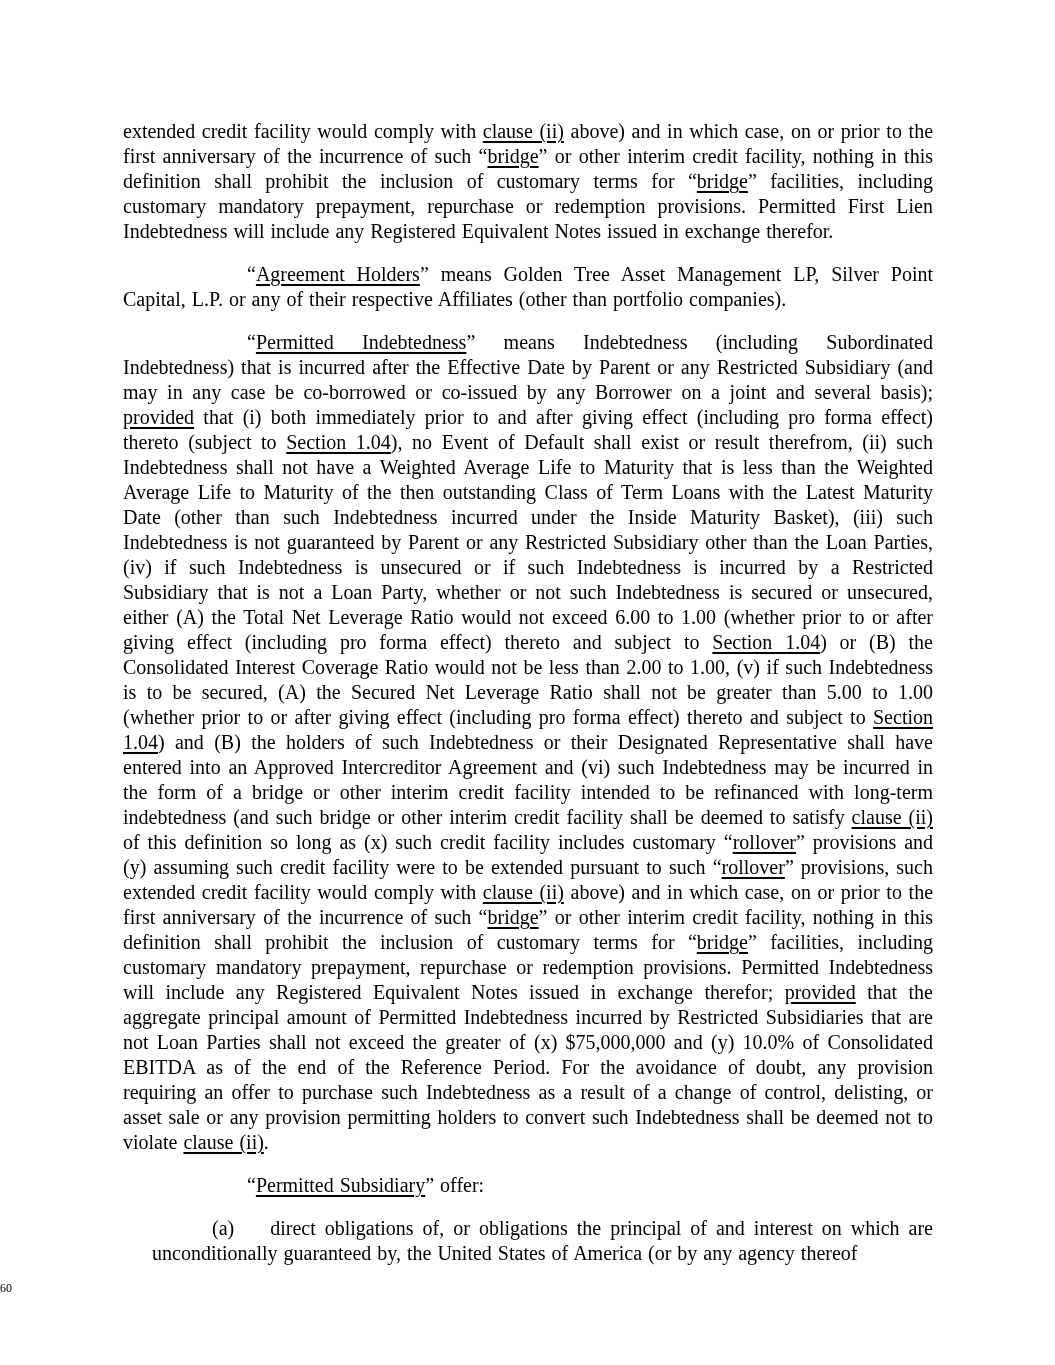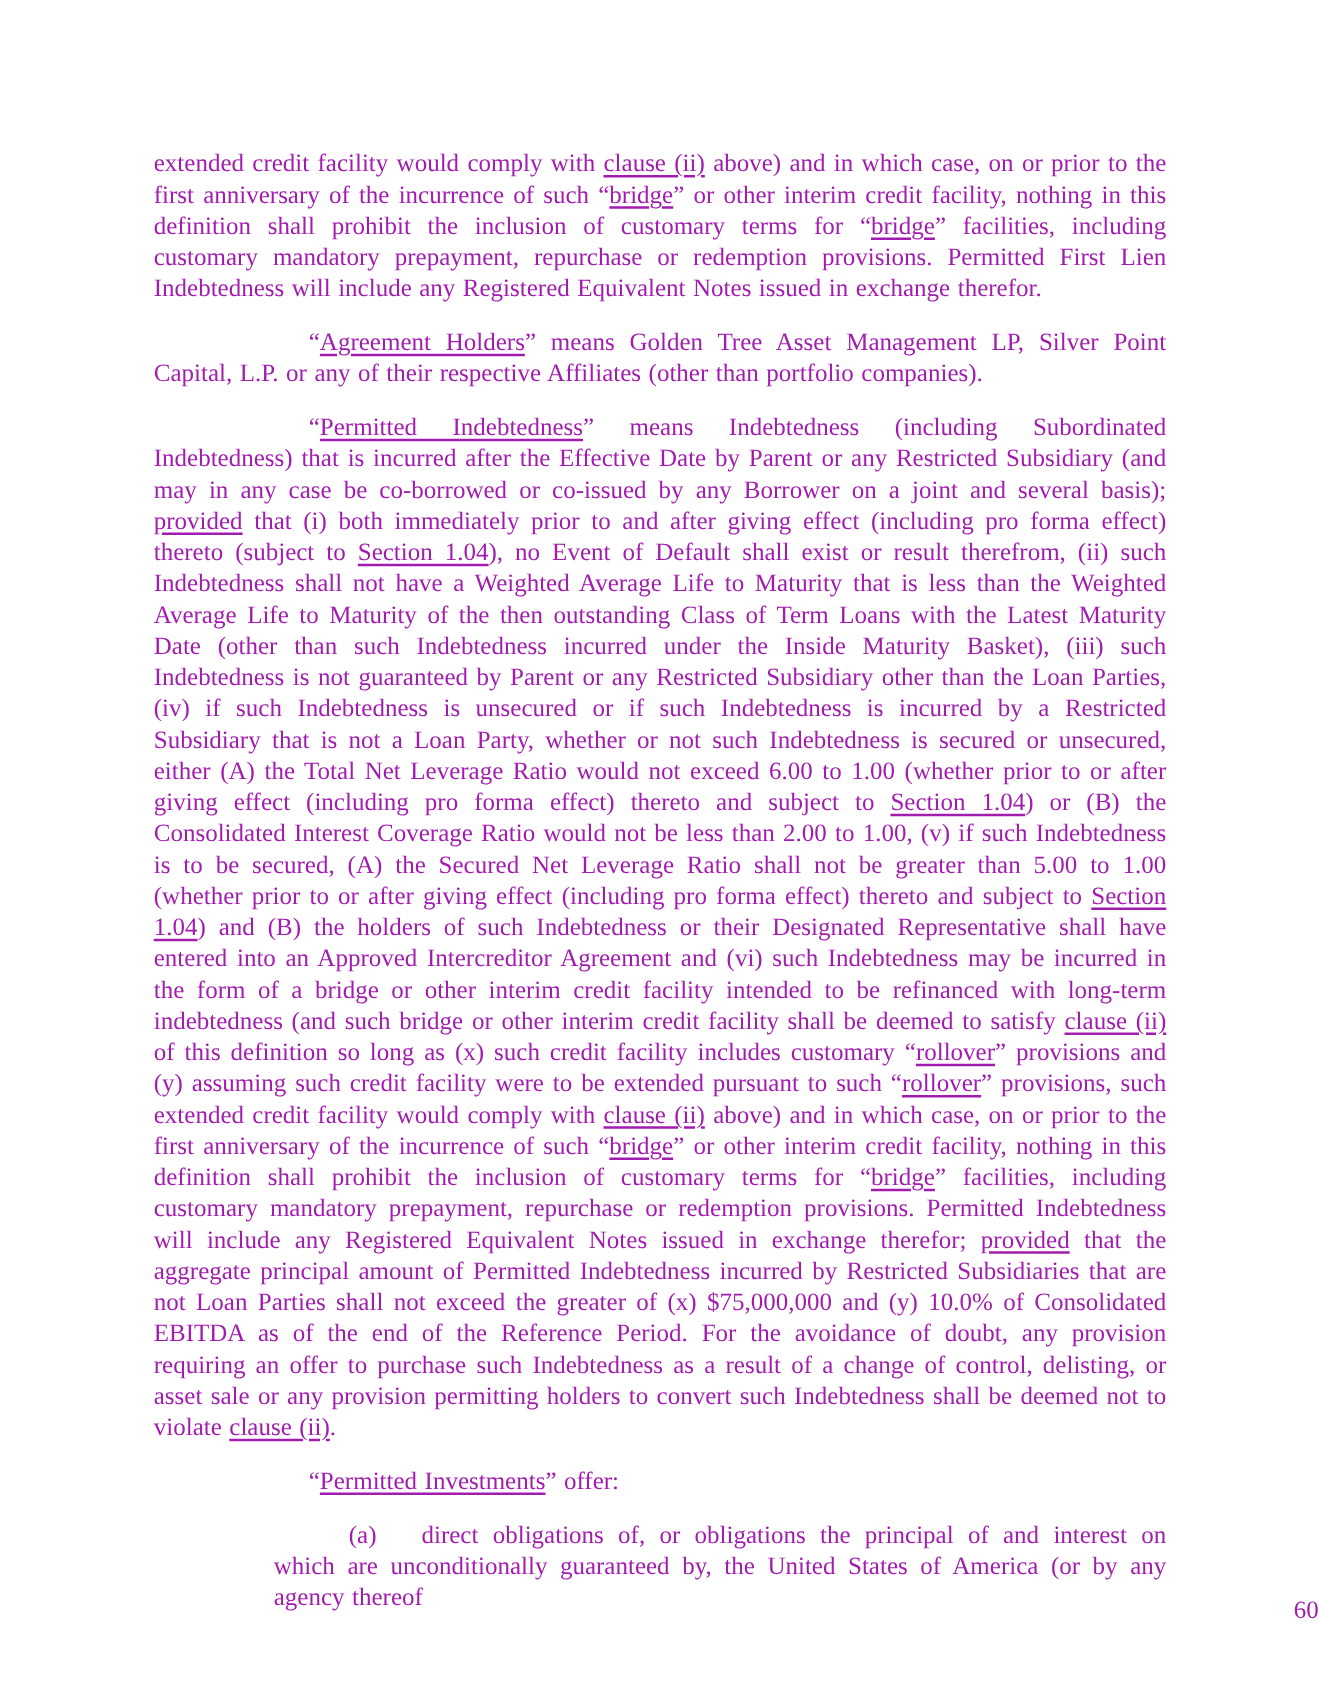--- a/index.html
+++ b/index.html
@@ -5,68 +5,68 @@
   html, body {
     margin: 0;
     padding: 0;
     background: #ffffff;
   }
   .page {
     position: relative;
     width: 1055px;
     height: 1365px;
     background: #ffffff;
-    color: #a21caf;
+    color: #000000;
     font-family: "Liberation Serif", serif;
     overflow: hidden;
   }
   .content {
     position: absolute;
     left: 123px;
     top: 119px;
     width: 810px;
   }
   .para {
     margin: 0 0 18px 0;
     font-size: 20px;
     line-height: 25px;
     text-align: justify;
     word-spacing: 1px;
   }
   .para.indent {
     text-indent: 124px;
   }
   .para.lista {
-    margin-left: 96px;
+    margin-left: 29px;
     text-indent: 60px;
     margin-bottom: 0;
   }
   .u {
     text-decoration: underline;
     text-underline-offset: 3px;
   }
   .tab {
     display: inline-block;
     width: 36px;
   }
   .page-number {
     position: absolute;
     left: 0;
     top: 1276px;
     width: 100%;
-    text-align: right;
-    font-size: 20px;
+    text-align: left;
+    font-size: 12px;
     line-height: 25px;
   }
 </style>
 </head>
 <body>
 
 <div class="page">
   <div class="content">
       <p class="para body"><span>extended credit facility would comply with </span><span class="u">clause (ii)</span><span> above) and in which case, on or prior to the first anniversary of the incurrence of such “</span><span class="u">bridge</span><span>” or other interim credit facility, nothing in this definition shall prohibit the inclusion of customary terms for “</span><span class="u">bridge</span><span>” facilities, including customary mandatory prepayment, repurchase or redemption provisions.  Permitted First Lien Indebtedness will include any Registered Equivalent Notes issued in exchange therefor.</span></p>
       <p class="para indent"><span>“</span><span class="u">Agreement Holders</span><span>” means Golden Tree Asset Management LP, Silver Point Capital, L.P. or any of their respective Affiliates (other than portfolio companies).</span></p>
       <p class="para indent"><span>“</span><span class="u">Permitted Indebtedness</span><span>” means Indebtedness (including Subordinated Indebtedness) that is incurred after the Effective Date by Parent or any Restricted Subsidiary (and may in any case be co-borrowed or co-issued by any Borrower on a joint and several basis); </span><span class="u">provided</span><span> that (i) both immediately prior to and after giving effect (including pro forma effect) thereto (subject to </span><span class="u">Section 1.04</span><span>), no Event of Default shall exist or result therefrom, (ii) such Indebtedness shall not have a Weighted Average Life to Maturity that is less than the Weighted Average Life to Maturity of the then outstanding Class of Term Loans with the Latest Maturity Date (other than such Indebtedness incurred under the Inside Maturity Basket), (iii) such Indebtedness is not guaranteed by Parent or any Restricted Subsidiary other than the Loan Parties, (iv) if such Indebtedness is unsecured or if such Indebtedness is incurred by a Restricted Subsidiary that is not a Loan Party, whether or not such Indebtedness is secured or unsecured, either (A) the Total Net Leverage Ratio would not exceed 6.00 to 1.00 (whether prior to or after giving effect (including pro forma effect) thereto and subject to </span><span class="u">Section 1.04</span><span>) or (B) the Consolidated Interest Coverage Ratio would not be less than 2.00 to 1.00, (v) if such Indebtedness is to be secured, (A) the Secured Net Leverage Ratio shall not be greater than 5.00 to 1.00 (whether prior to or after giving effect (including pro forma effect) thereto and subject to </span><span class="u">Section 1.04</span><span>) and (B) the holders of such Indebtedness or their Designated Representative shall have entered into an Approved Intercreditor Agreement and (vi) such Indebtedness may be incurred in the form of a bridge or other interim credit facility intended to be refinanced with long-term indebtedness (and such bridge or other interim credit facility shall be deemed to satisfy </span><span class="u">clause (ii)</span><span> of this definition so long as (x) such credit facility includes customary “</span><span class="u">rollover</span><span>” provisions and (y) assuming such credit facility were to be extended pursuant to such “</span><span class="u">rollover</span><span>” provisions, such extended credit facility would comply with </span><span class="u">clause (ii)</span><span> above) and in which case, on or prior to the first anniversary of the incurrence of such “</span><span class="u">bridge</span><span>” or other interim credit facility, nothing in this definition shall prohibit the inclusion of customary terms for “</span><span class="u">bridge</span><span>” facilities, including customary mandatory prepayment, repurchase or redemption provisions. Permitted Indebtedness will include any Registered Equivalent Notes issued in exchange therefor; </span><span class="u">provided</span><span> that the aggregate principal amount of Permitted Indebtedness incurred by Restricted Subsidiaries that are not Loan Parties shall not exceed the greater of (x) $75,000,000 and (y) 10.0% of Consolidated EBITDA as of the end of the Reference Period. For the avoidance of doubt, any provision requiring an offer to purchase such Indebtedness as a result of a change of control, delisting, or asset sale or any provision permitting holders to convert such Indebtedness shall be deemed not to violate </span><span class="u">clause (ii)</span><span>.</span></p>
-      <p class="para indent"><span>“</span><span class="u">Permitted Investments</span><span>” offer:</span></p>
+      <p class="para indent"><span>“</span><span class="u">Permitted Subsidiary</span><span>” offer:</span></p>
       <p class="para lista"><span>(a)</span><span class="tab"></span><span>direct obligations of, or obligations the principal of and interest on which are unconditionally guaranteed by, the United States of America (or by any agency thereof</span></p>
     </div>
   <div class="page-number">60</div>
 </div>
 
 </body></html>

